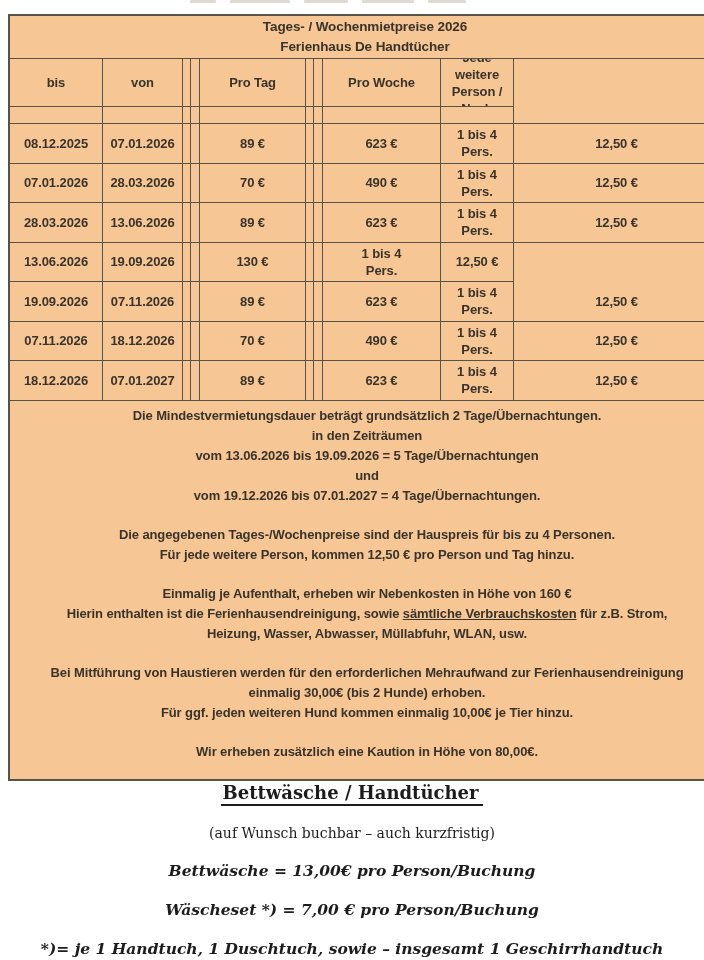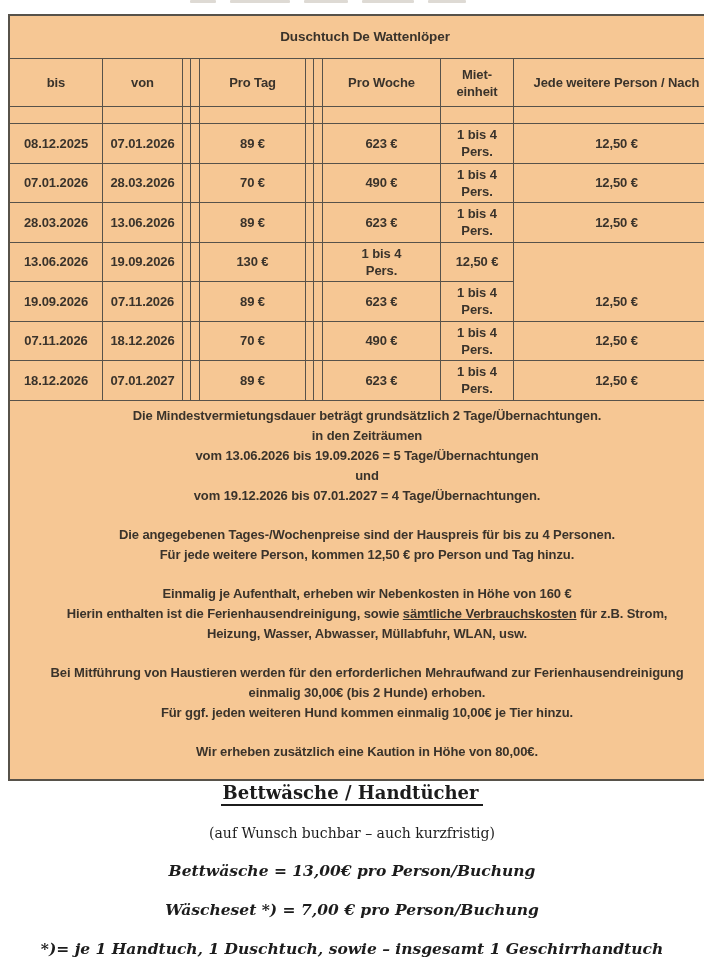--- a/index.html
+++ b/index.html
@@ -74,36 +74,33 @@
 </head>
 <body>
 
 <div class="top-artifact">
   <i style="width:26px"></i><i style="width:60px"></i><i style="width:44px"></i><i style="width:52px"></i><i style="width:38px"></i>
 </div>
 
 <div class="price-panel">
 
   <div class="title-cell">
-    <div>Duschtuch De Wattenlöper</div>
+    <div>Tages- / Wochenmietpreise 2026</div>
+    <div>Ferienhaus De Handtücher</div>
   </div>
 
   <div class="tr">
     <div class="td hrow">bis</div>
     <div class="td hrow">von</div>
     <div class="td hrow"></div>
     <div class="td hrow"></div>
     <div class="td hrow">Pro Tag</div>
     <div class="td hrow"></div>
     <div class="td hrow"></div>
     <div class="td hrow">Pro Woche</div>
-    <div class="td hrow">
-      <span>Miet-</span>
-      <span>einheit</span>
-    </div>
     <div class="td hrow">Jede weitere Person / Nach</div>
   </div>
 
   <div class="tr">
     <div class="td erow"></div>
       <div class="td erow"></div>
     <div class="td erow"></div>
       <div class="td erow"></div>
     <div class="td erow"></div>
       <div class="td erow"></div>

